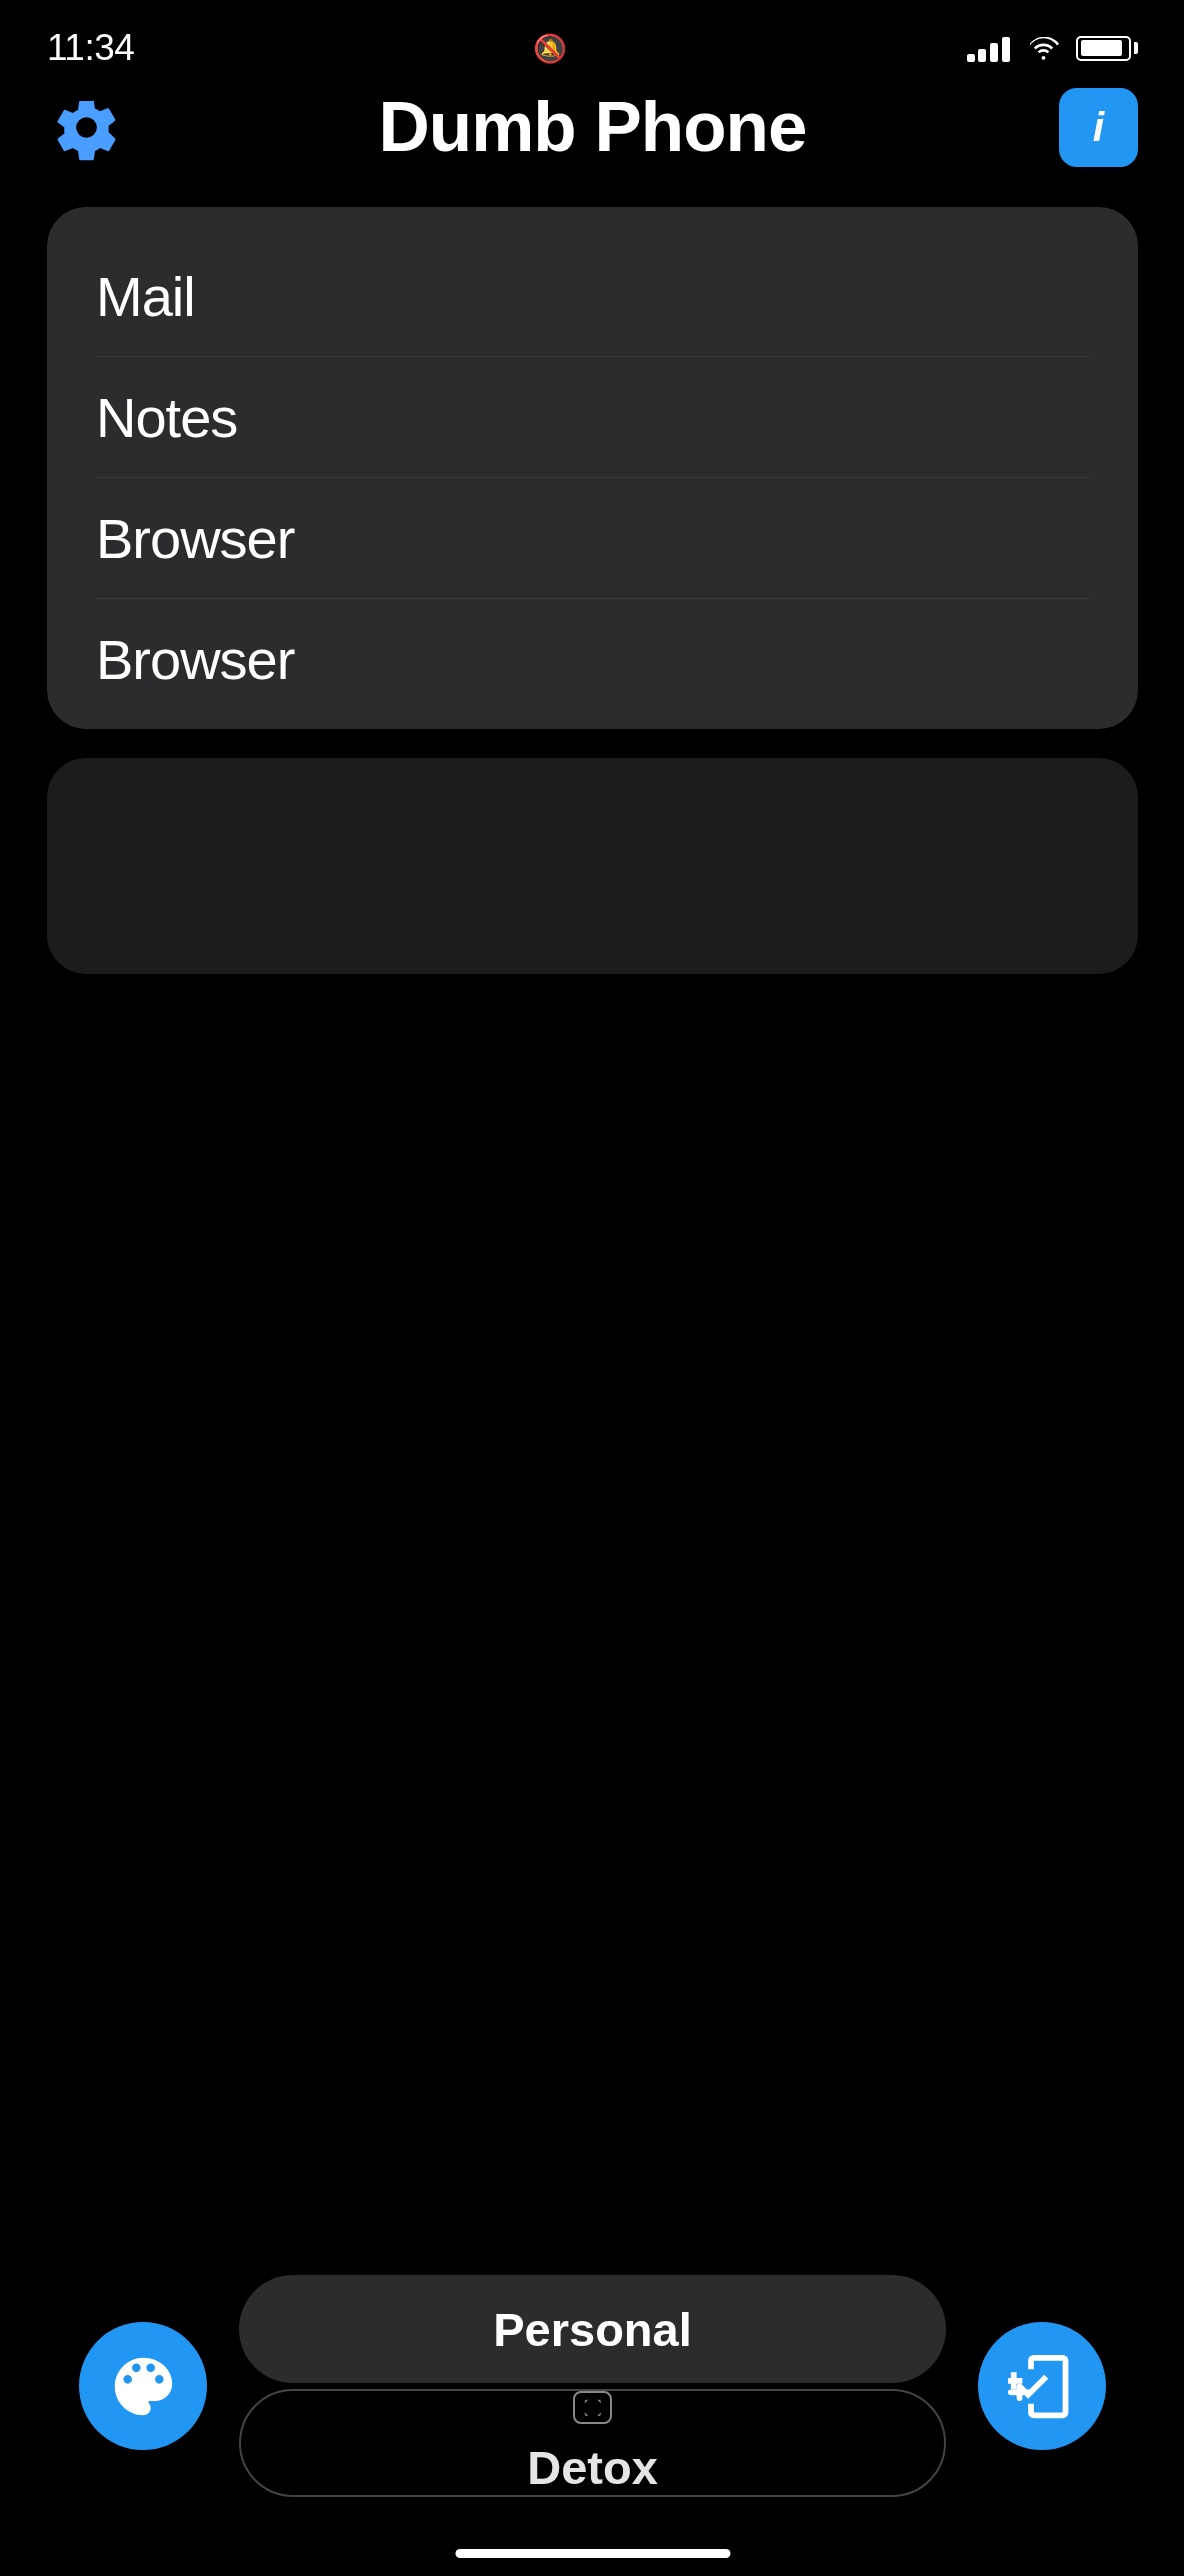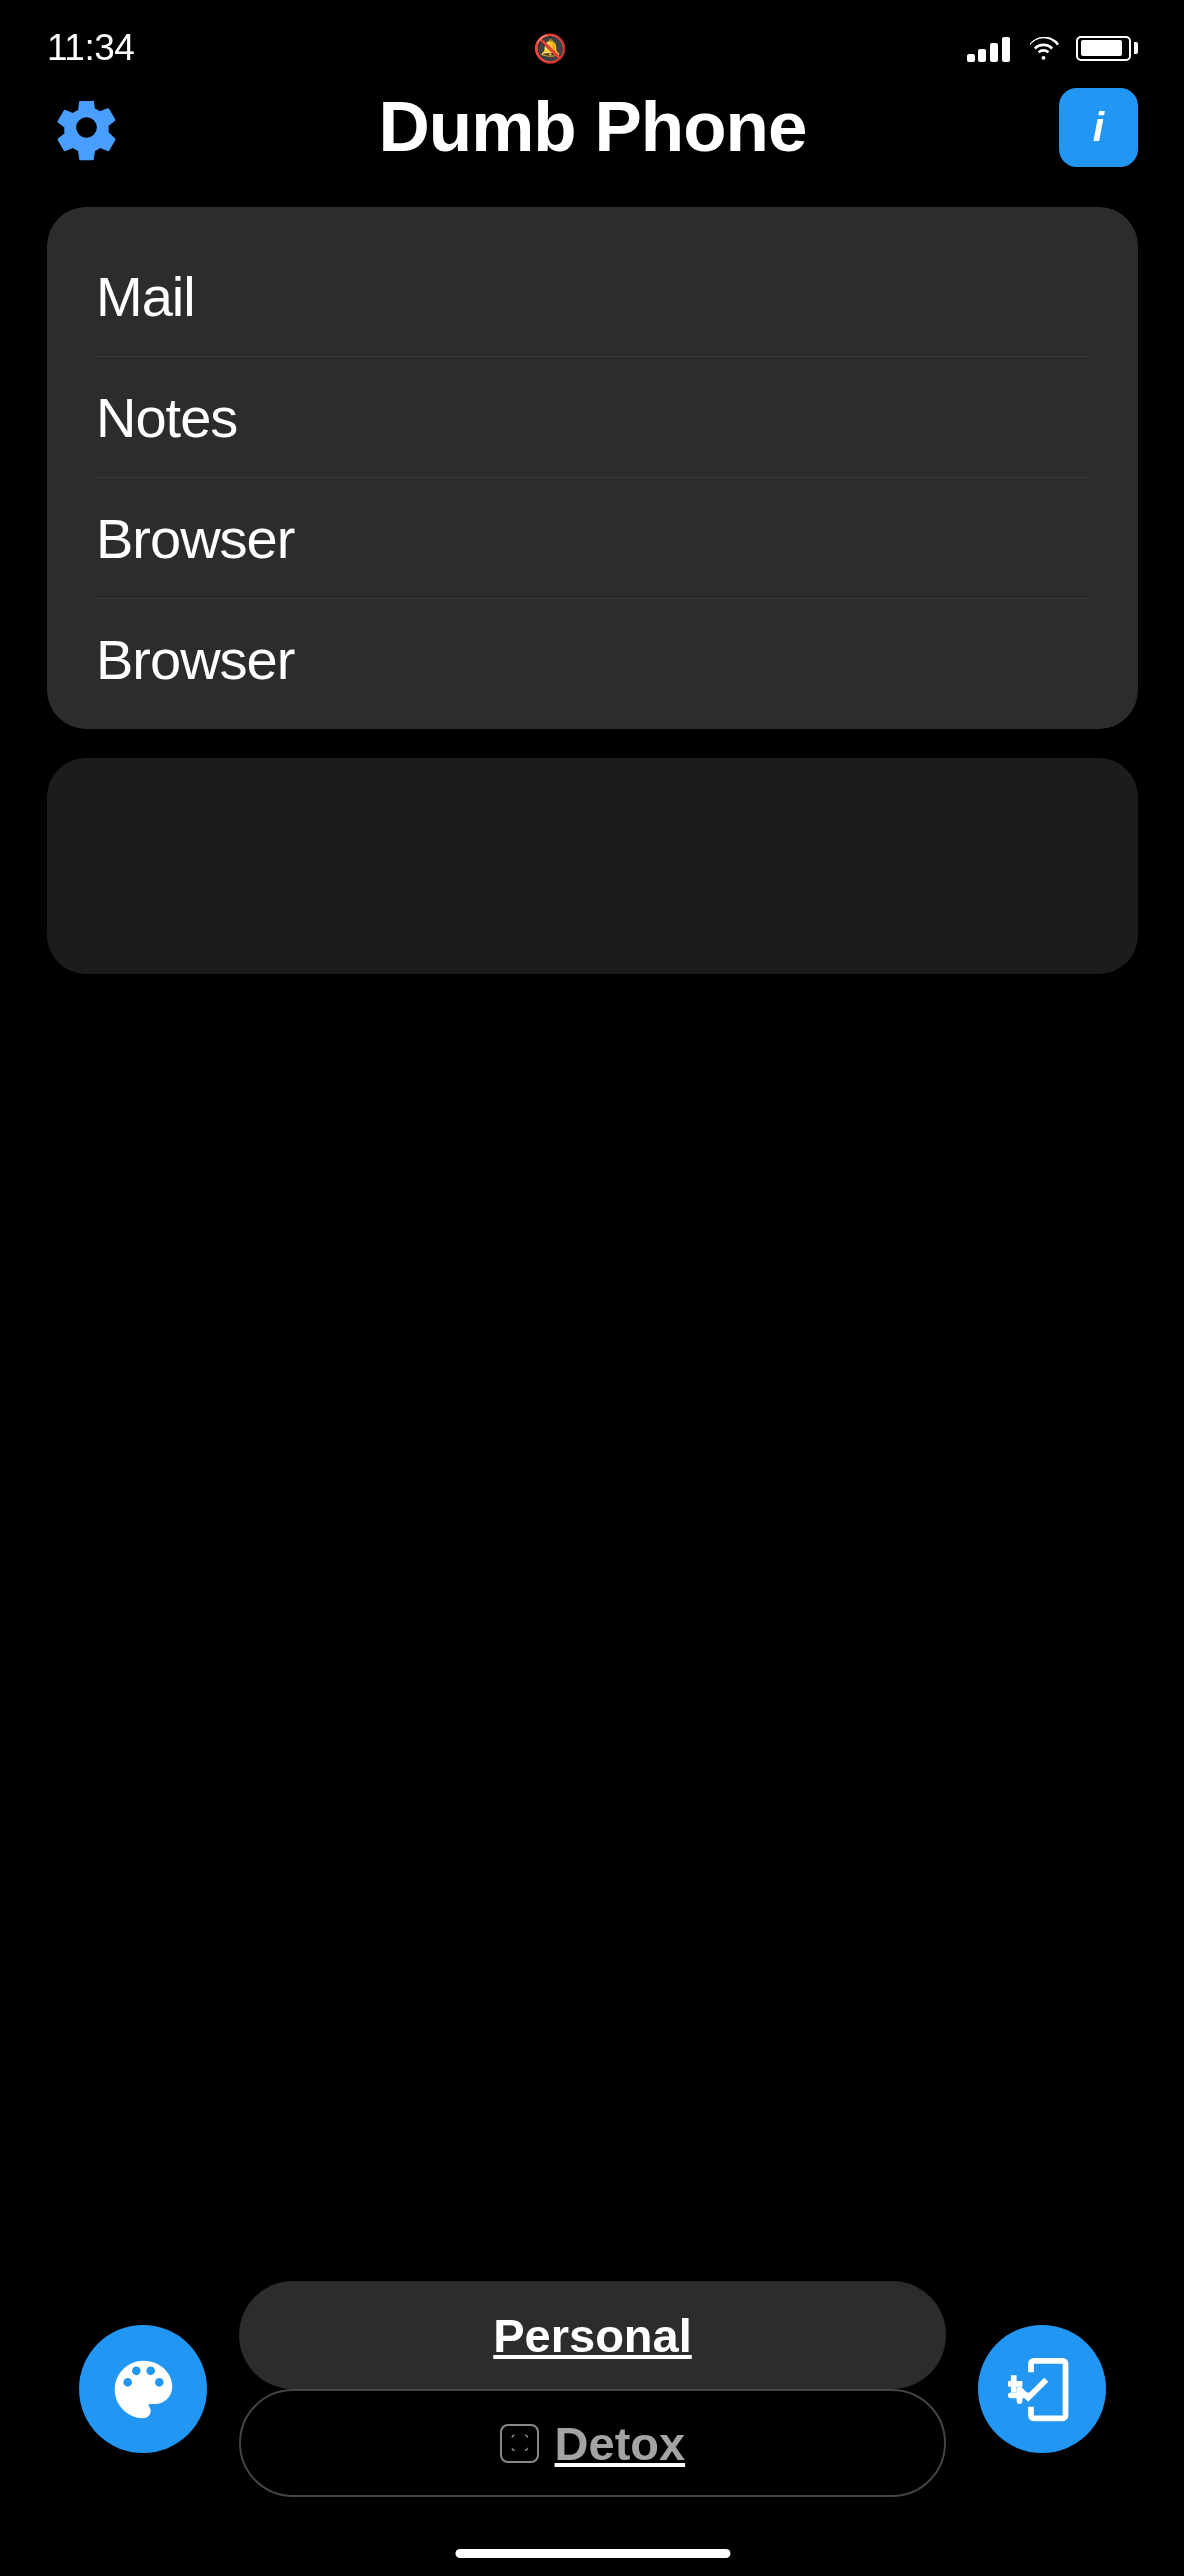--- a/index.html
+++ b/index.html
@@ -195,45 +195,45 @@
       display: flex;
       align-items: center;
       justify-content: center;
       cursor: pointer;
       flex-shrink: 0;
     }
 
     .pill-buttons {
       display: flex;
       flex-direction: column;
-      gap: 0;
+      gap: 6px;
       flex: 1;
       max-width: 707px;
-      text-decoration: underline;
     }
 
     .pill-btn {
       height: 108px;
       border-radius: 54px;
       background: #2c2c2e;
       display: flex;
       align-items: center;
       justify-content: center;
       font-size: 47px;
       font-weight: 600;
       color: #fff;
       cursor: pointer;
       border: none;
       gap: 15.7px;
     }
 
     .pill-btn.detox {
       background: transparent;
       border: 2px solid #444;
-      color: #a3a3a3;
+      color: #e5e5e5;
+      flex-direction: column;
     }
 
     .detox-icon {
       width: 39px;
       height: 39px;
       border: 2px solid #888;
       border-radius: 7.9px;
       display: flex;
       align-items: center;
       justify-content: center;

